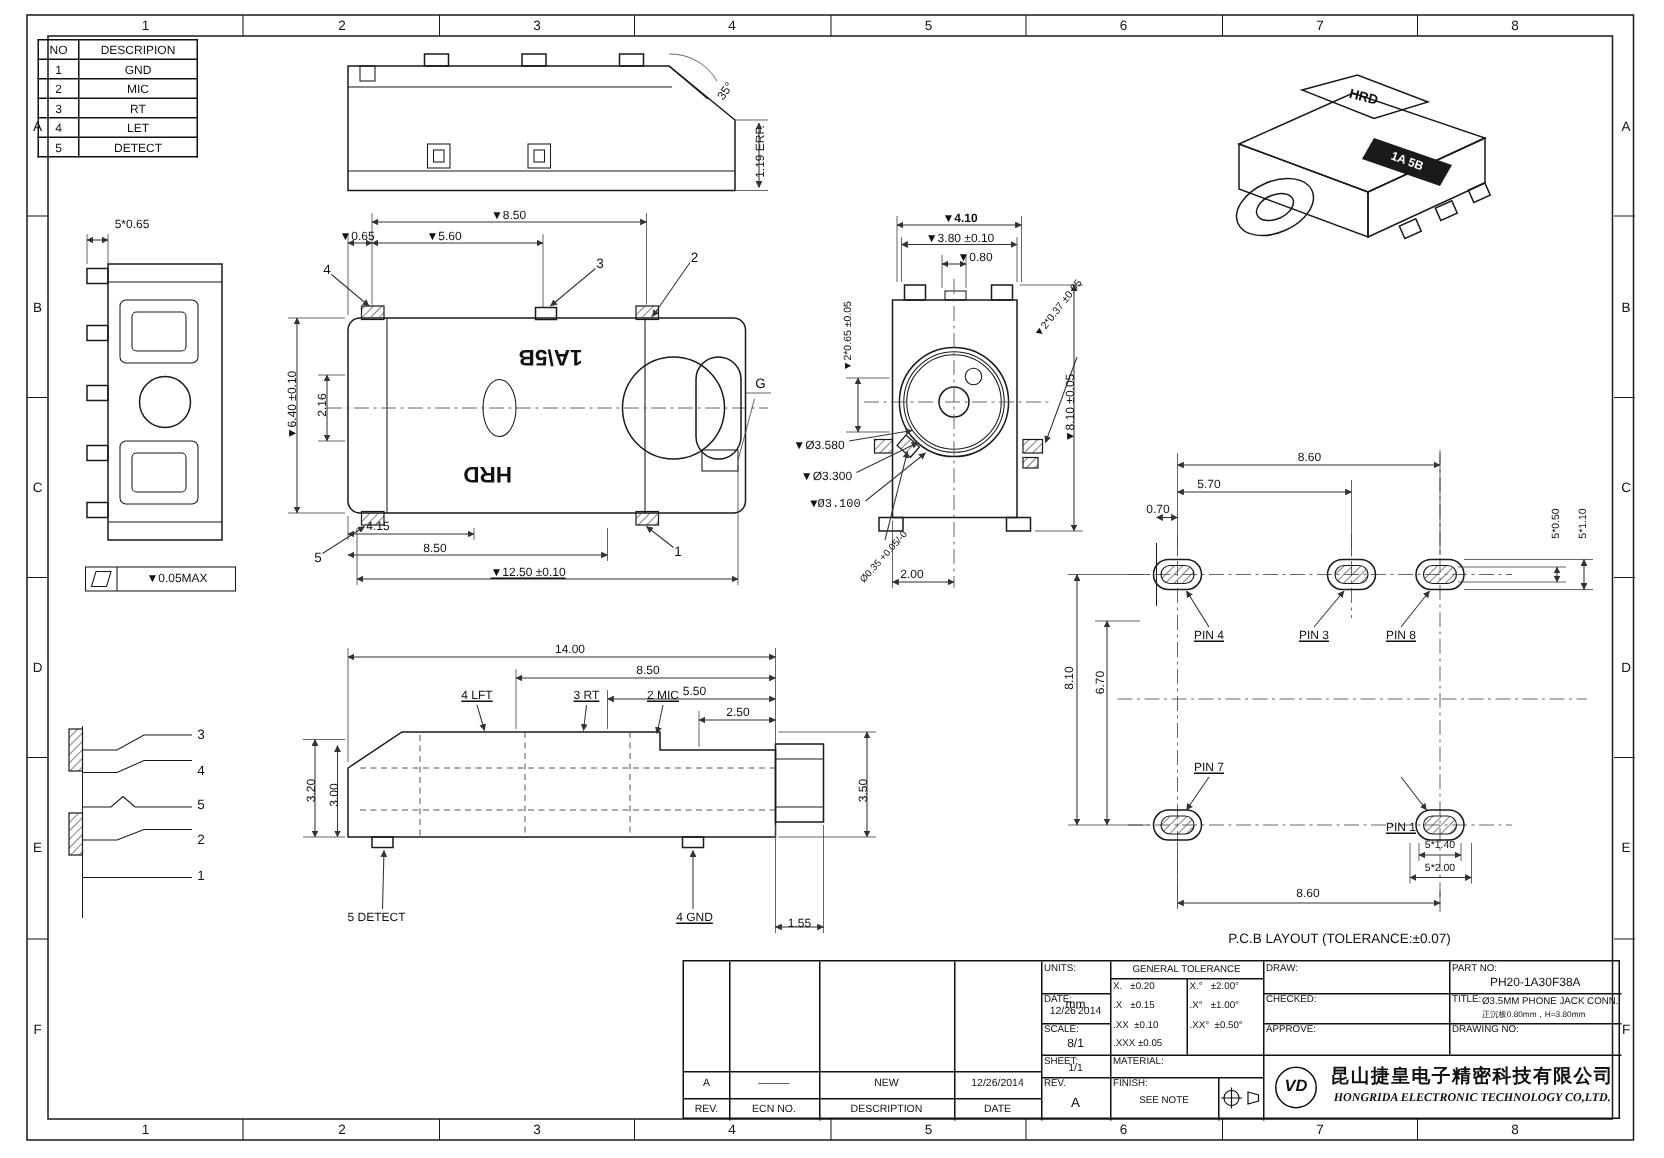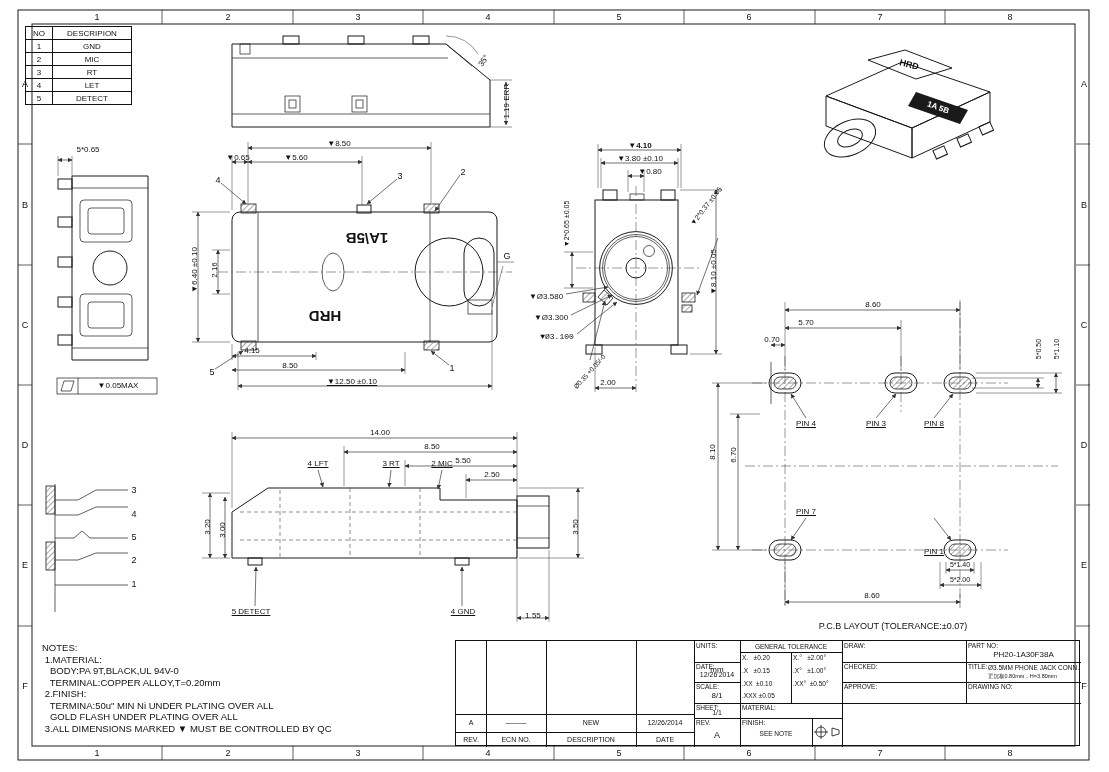--- a/index.html
+++ b/index.html
@@ -369,21 +369,21 @@
       <span class="anno" style="left: 380px; top: 433px; font-size: 8px; transform: translate(-50%, -50%);">14.00</span>
       <span class="anno" style="left: 432px; top: 447px; font-size: 8px; transform: translate(-50%, -50%);">8.50</span>
       <span class="anno" style="left: 463px; top: 461px; font-size: 8px; transform: translate(-50%, -50%);">5.50</span>
       <span class="anno" style="left: 492px; top: 475px; font-size: 8px; transform: translate(-50%, -50%);">2.50</span>
       <span class="anno" style="left: 318px; top: 464px; font-size: 8px; text-decoration: underline; transform: translate(-50%, -50%);">4 LFT</span>
       <span class="anno" style="left: 391px; top: 464px; font-size: 8px; text-decoration: underline; transform: translate(-50%, -50%);">3 RT</span>
       <span class="anno" style="left: 442px; top: 464px; font-size: 8px; text-decoration: underline; transform: translate(-50%, -50%);">2 MIC</span>
       <span class="anno" style="left: 208px; top: 527px; font-size: 8px; transform: translate(-50%, -50%) rotate(-90deg);">3.20</span>
       <span class="anno" style="left: 223px; top: 530px; font-size: 8px; transform: translate(-50%, -50%) rotate(-90deg);">3.00</span>
       <span class="anno" style="left: 576px; top: 527px; font-size: 8px; transform: translate(-50%, -50%) rotate(-90deg);">3.50</span>
-      <span class="anno" style="left: 251px; top: 612px; font-size: 8px; text-decoration: underline; transform: translate(-50%, -50%);">5 DETECT</span>
+      <span class="anno" style="left: 251px; top: 612px; font-size: 8px; transform: translate(-50%, -50%);">5 DETECT</span>
       <span class="anno" style="left: 463px; top: 612px; font-size: 8px; text-decoration: underline; transform: translate(-50%, -50%);">4 GND</span>
       <span class="anno" style="left: 533px; top: 616px; font-size: 8px; transform: translate(-50%, -50%);">1.55</span>
       <span class="anno" style="left: 134px; top: 490px; font-size: 9px; transform: translate(-50%, -50%);">3</span>
       <span class="anno" style="left: 134px; top: 514px; font-size: 9px; transform: translate(-50%, -50%);">4</span>
       <span class="anno" style="left: 134px; top: 537px; font-size: 9px; transform: translate(-50%, -50%);">5</span>
       <span class="anno" style="left: 134px; top: 560px; font-size: 9px; transform: translate(-50%, -50%);">2</span>
       <span class="anno" style="left: 134px; top: 584px; font-size: 9px; transform: translate(-50%, -50%);">1</span>
       <span class="anno" style="left: 367px; top: 238px; font-size: 15px; font-weight: 700; transform: translate(-50%, -50%) rotate(180deg);">1A\5B</span>
       <span class="anno" style="left: 325px; top: 316px; font-size: 15px; font-weight: 700; transform: translate(-50%, -50%) rotate(180deg);">HRD</span>
       <span class="anno" style="left: 909px; top: 65px; font-size: 9px; font-weight: 700; transform: translate(-50%, -50%) rotate(14deg);">HRD</span>
@@ -442,28 +442,20 @@
           <td>4</td>
           <td>LET</td>
         </tr>
         <tr>
           <td>5</td>
           <td>DETECT</td>
         </tr>
       </tbody>
 </table>
 
-<div class="notes">NOTES:
- 1.MATERIAL:
-   BODY:PA 9T,BLACK,UL 94V-0
-   TERMINAL:COPPER ALLOY,T=0.20mm
- 2.FINISH:
-   TERMINA:50u" MIN Ni UNDER PLATING OVER ALL
-   GOLD FLASH UNDER PLATING OVER ALL
- 3.ALL DIMENSIONS MARKED ▼ MUST BE CONTROLLED BY QC</div>
 
 <div class="tb">
   <div class="vl" style="left:30px;top:0;height:106px"></div>
   <div class="vl" style="left:90px;top:0;height:106px"></div>
   <div class="vl" style="left:180px;top:0;height:106px"></div>
   <div class="vl" style="left:238px;top:0;height:106px"></div>
   <div class="vl" style="left:284px;top:0;height:106px"></div>
   <div class="vl" style="left:386px;top:0;height:106px"></div>
   <div class="vl" style="left:510px;top:0;height:62px"></div>
   <div class="vl" style="left:335px;top:11px;height:51px"></div>
@@ -550,15 +542,20 @@
     <span class="ctr" style="top:9px;font-size:8px">PH20-1A30F38A</span>
   </div>
   <div class="cell" style="left:510px;top:21px;width:115px;height:20px">
     <span class="lbl">TITLE:</span>
     <span style="position:absolute;left:22px;top:2px;font-size:6.5px">Ø3.5MM PHONE JACK CONN.</span>
     <span style="position:absolute;left:22px;top:11px;font-size:5.5px">正沉板0.80mm，H=3.80mm</span>
   </div>
   <div class="cell" style="left:510px;top:41px;width:115px;height:21px">
     <span class="lbl">DRAWING NO:</span>
   </div>
+  <div class="cell" style="left:386px;top:62px;width:239px;height:44px">
+    <div class="logo">VD</div>
+    <div class="cn">昆山捷皇电子精密科技有限公司</div>
+    <div class="en">HONGRIDA ELECTRONIC TECHNOLOGY CO,LTD.</div>
+  </div>
 </div>
 
 </div>
 
 </body></html>

